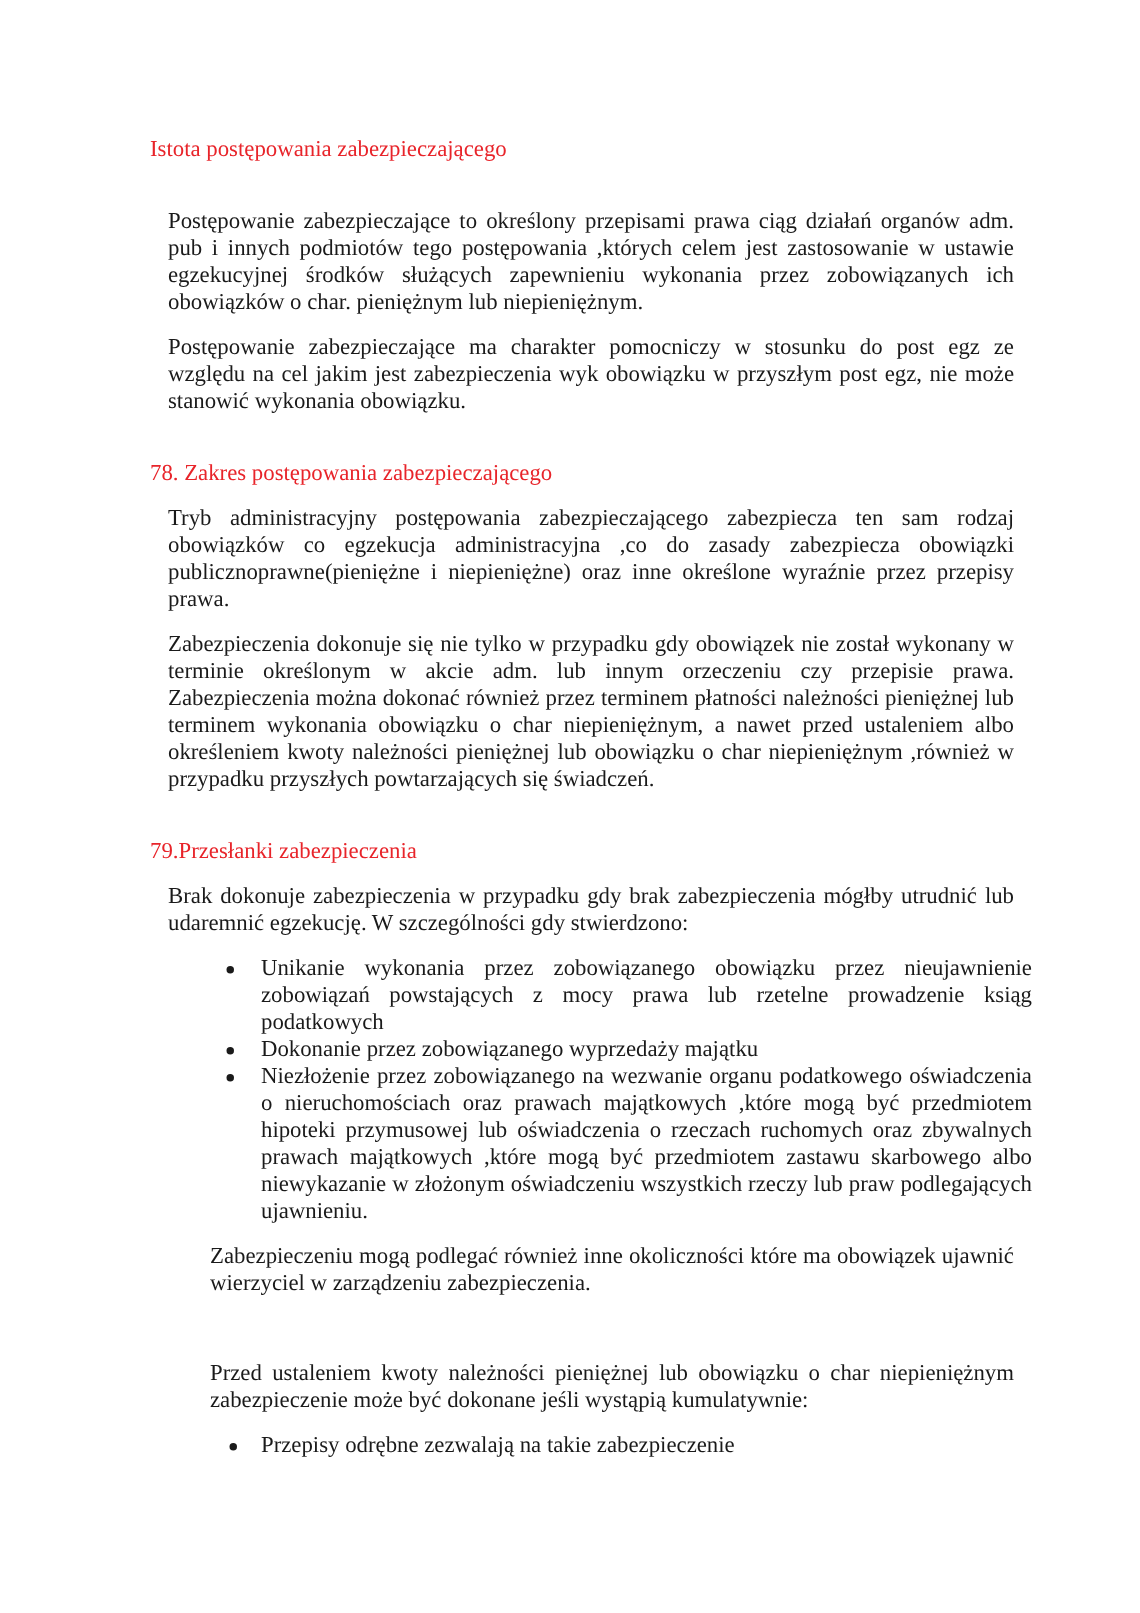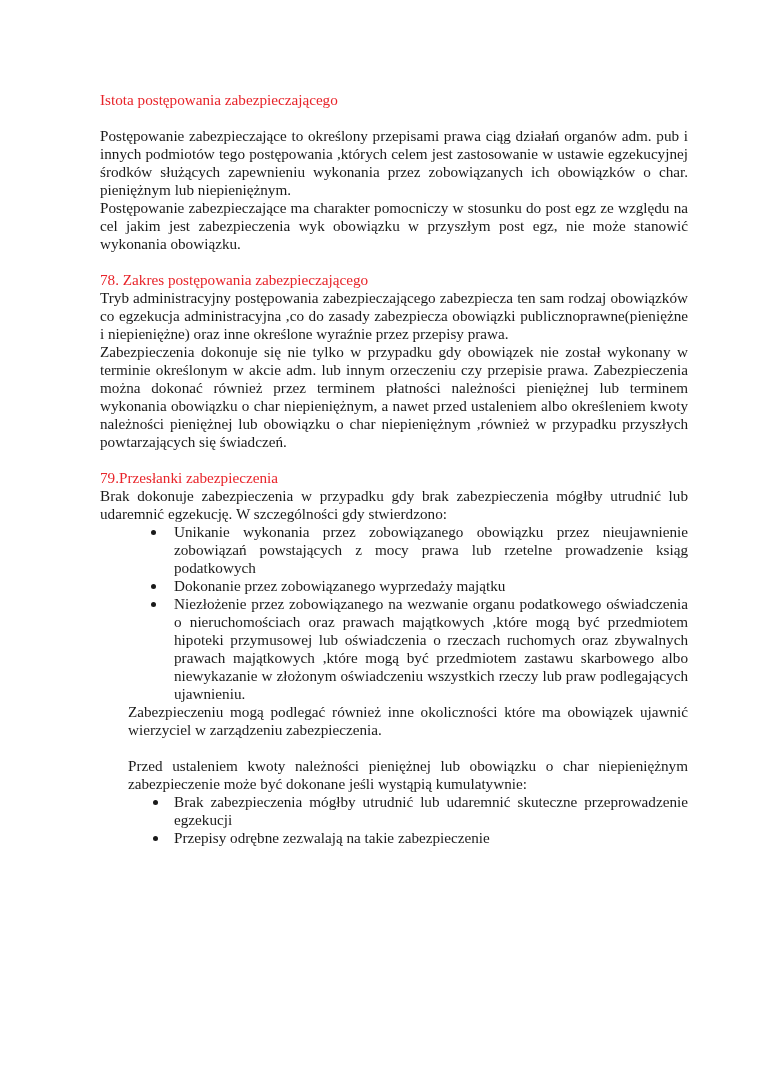--- a/index.html
+++ b/index.html
@@ -3,21 +3,21 @@
 <meta charset="utf-8">
 <style>
   html, body { margin: 0; padding: 0; background: #ffffff; }
   body { width: 760px; height: 1075px; position: relative; overflow: hidden; }
   .page {
     position: absolute; left: 100px; top: 91px; width: 588px;
     font-family: "Liberation Serif", serif; font-size: 15.2px; line-height: 18px;
     color: #1a1a1a;
   }
   .heading { color: #e8242a; margin: 0; }
-  p { margin: 0; text-align: justify; }
+  p { margin: 12px; text-align: justify; }
   .justify-last { text-align-last: left; }
   .gap-heading { height: 18px; }
   .gap-section { height: 18px; }
   ul { margin: 0; padding: 0; list-style: none; }
   li { position: relative; padding-left: 74px; text-align: justify; }
   li .bullet {
     position: absolute; left: 51px; top: 7px; width: 5px; height: 5px;
     border-radius: 50%; background: #1a1a1a;
   }
   .indented { padding-left: 28px; }
@@ -49,18 +49,17 @@
     <li><span class="bullet"></span><span>Unikanie wykonania przez zobowiązanego obowiązku przez nieujawnienie zobowiązań powstających z mocy prawa lub rzetelne prowadzenie ksiąg podatkowych</span></li>
     <li><span class="bullet"></span><span>Dokonanie przez zobowiązanego wyprzedaży majątku</span></li>
     <li><span class="bullet"></span><span>Niezłożenie przez zobowiązanego na wezwanie organu podatkowego oświadczenia o nieruchomościach oraz prawach majątkowych ,które mogą być przedmiotem hipoteki przymusowej lub oświadczenia o rzeczach ruchomych oraz zbywalnych prawach majątkowych  ,które mogą być przedmiotem zastawu skarbowego albo niewykazanie w złożonym oświadczeniu wszystkich rzeczy lub praw podlegających ujawnieniu.</span></li>
   </ul>
 
   <div class="indented">
     <p class="justify-last">Zabezpieczeniu mogą podlegać również inne okoliczności które ma obowiązek ujawnić wierzyciel w zarządzeniu zabezpieczenia.</p>
     <div class="gap-section"></div>
     <p class="justify-last">Przed ustaleniem kwoty należności pieniężnej lub obowiązku o char niepieniężnym  zabezpieczenie może być dokonane jeśli wystąpią kumulatywnie:</p>
     <ul>
-      <li><span class="bullet"></span><span>Brak zabezpieczenia mógłby utrudnić lub udaremnić skuteczne przeprowadzenie egzekucji</span></li>
       <li><span class="bullet"></span><span>Przepisy odrębne zezwalają na takie zabezpieczenie</span></li>
     </ul>
   </div>
 
 </div>
 
 </body></html>

